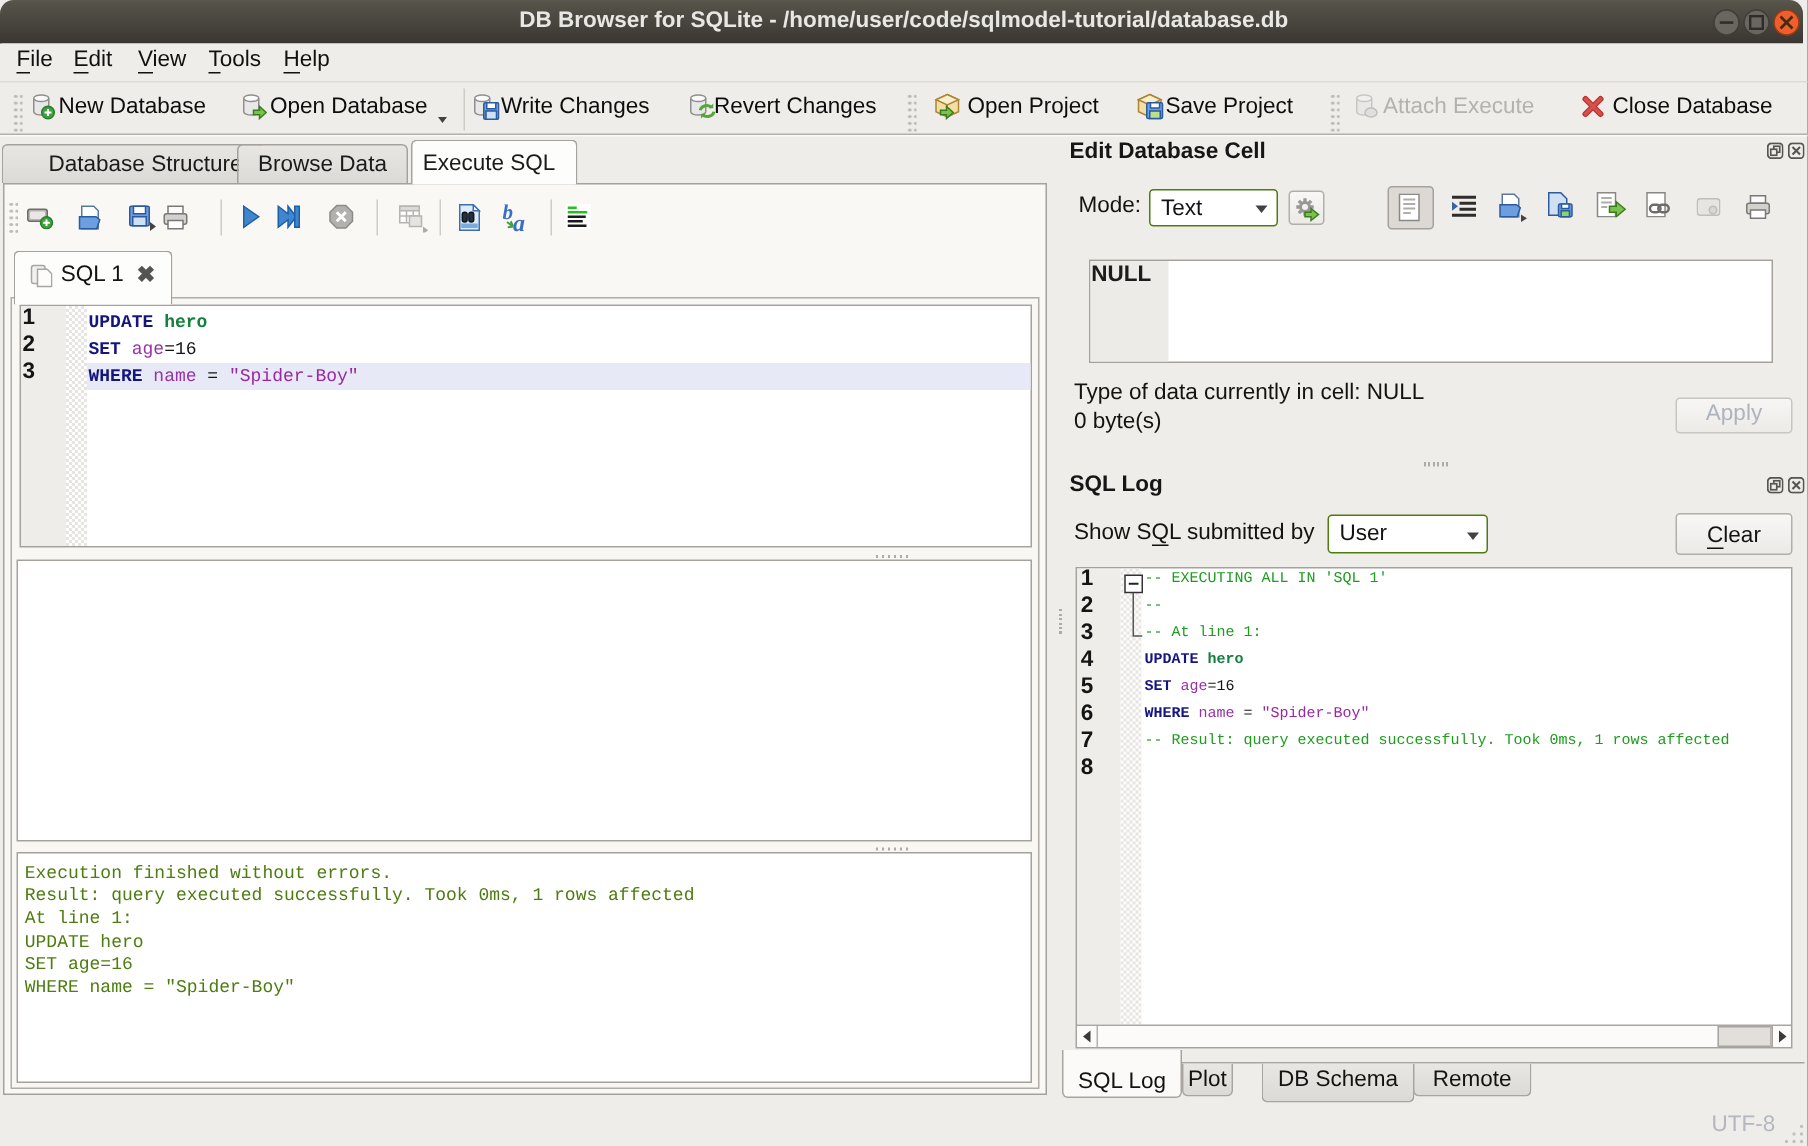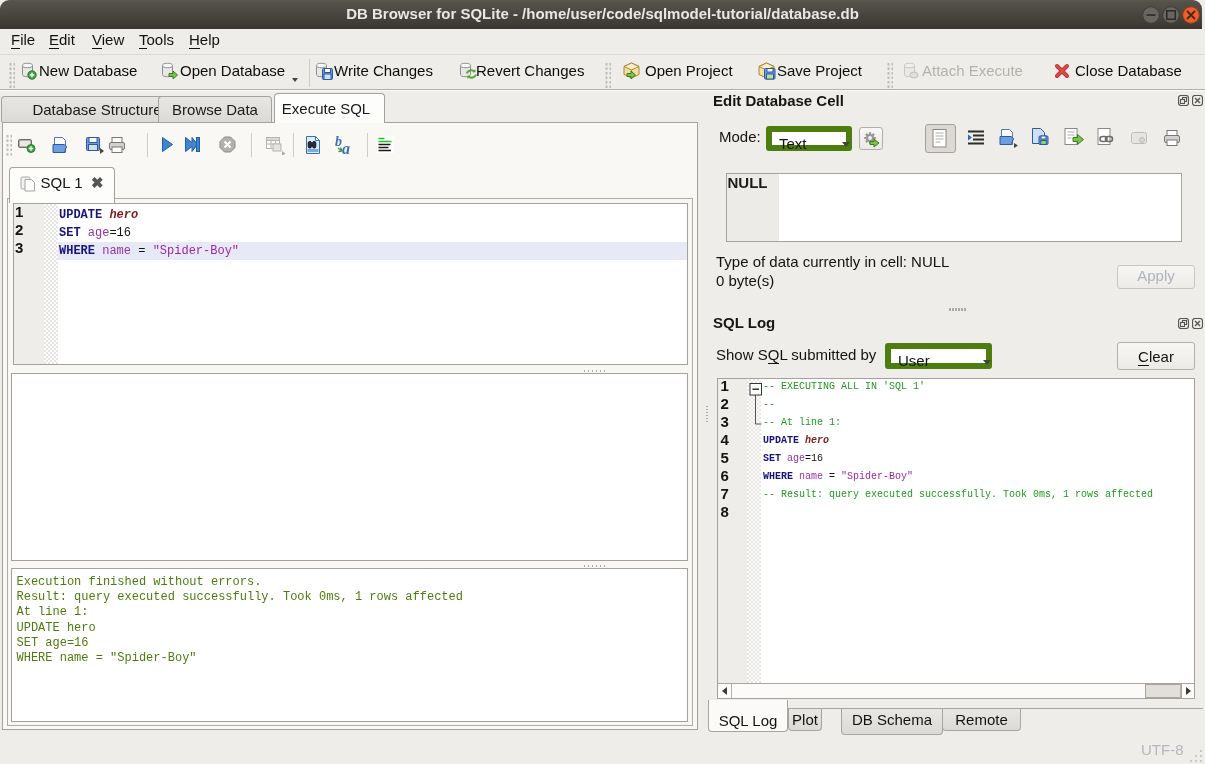--- a/index.html
+++ b/index.html
@@ -29,29 +29,29 @@
 
 .tab { position:absolute; border:1px solid #a5a29d; border-bottom:none;
   border-radius:4px 4px 0 0; background:linear-gradient(#e8e6e3,#dcdad6);
   text-align:center; font-weight:400; color:#1a1a1a; font-size:15px; }
 .tabactive { background:#fdfdfc; }
 
 .whitebox { position:absolute; background:#fff; border:1px solid #a5a29e; }
 .mono { font-family:"Liberation Mono",monospace; }
 
 .kw { color:#15157e; font-weight:bold; }
-.tbl { color:#7f1d1d; font-weight:bold;font-style:italic; }
+.tbl { color:#15803d; font-weight:bold; }
 .idf { color:#9733a8; }
 .str { color:#9b27a0; }
 .cmt { color:#1e9c1e; }
 
 .hdr { font-weight:700; font-size:15px; color:#161616; }
 .btn { position:absolute; border:1px solid #b2afaa; border-radius:3px;
   background:linear-gradient(#f8f7f6,#eceae7); text-align:center; }
-.combo { position:absolute; border:6px solid #4d7c0f; border-radius:3px; background:#fff; }
+.combo { position:absolute; border:1px solid #4d7c0f; border-radius:3px; background:#fff; }
 .carr { position:absolute; width:0; height:0; border-left:4px solid transparent;
   border-right:4px solid transparent; border-top:5px solid #44423e; }
 </style>
 </head>
 <body>
 <div id="win">
 
 <div id="titlebar">
   <div id="title">DB Browser for SQLite - /home/user/code/sqlmodel-tutorial/database.db</div>
   <svg class="winbtn" style="left:1142px" width="18" height="18" viewBox="0 0 18 18">

